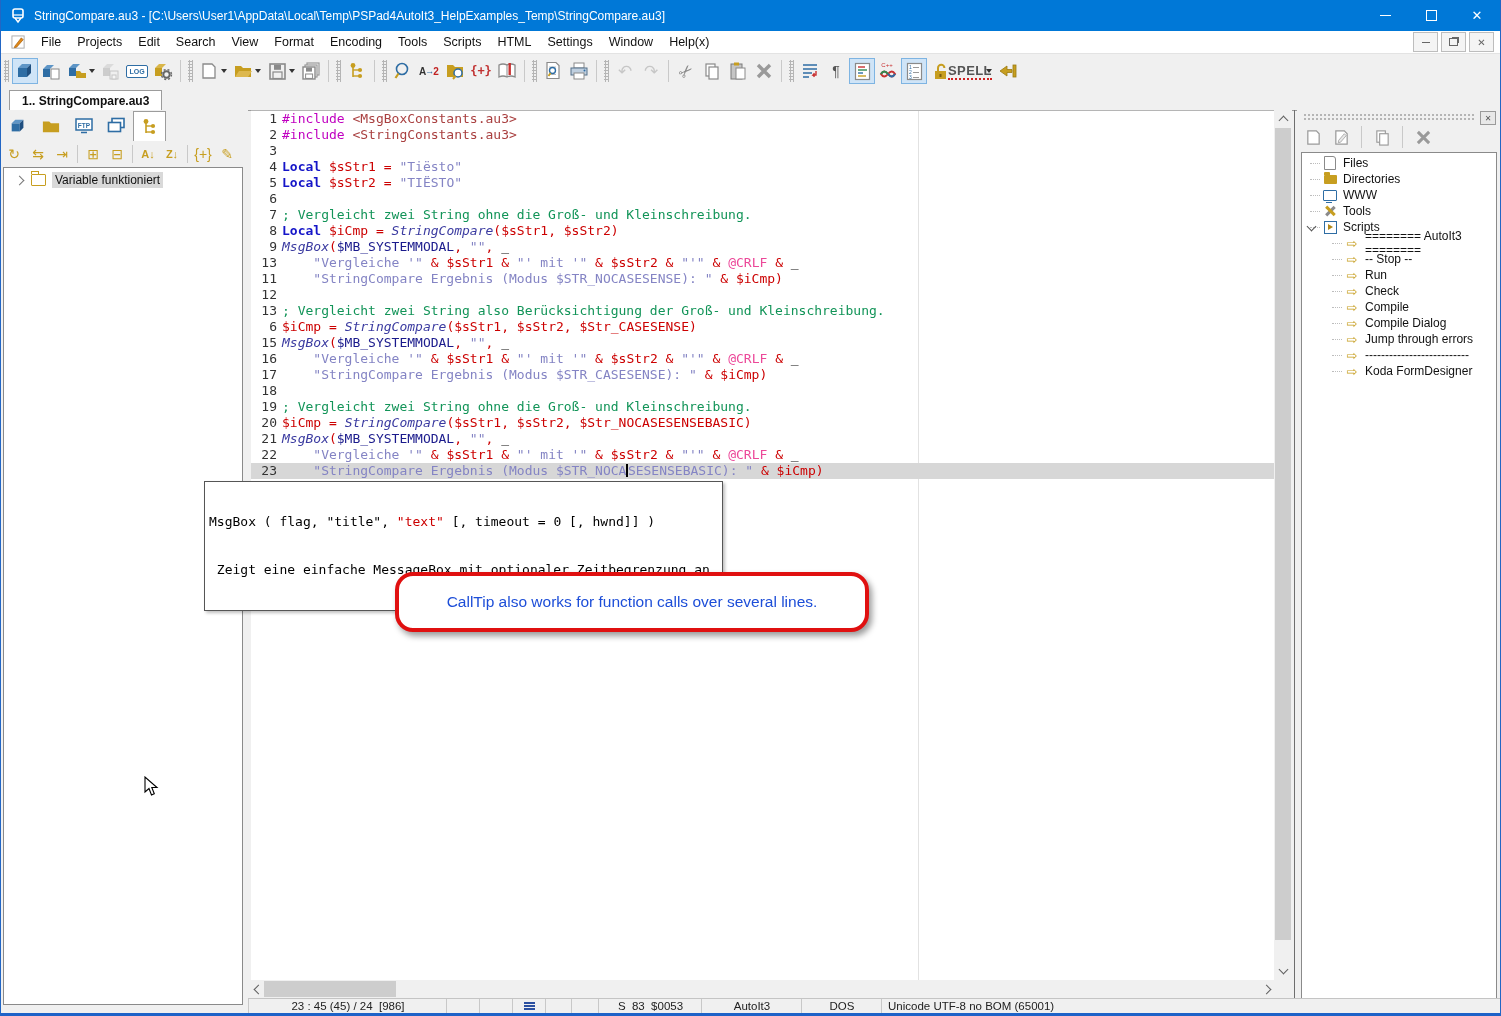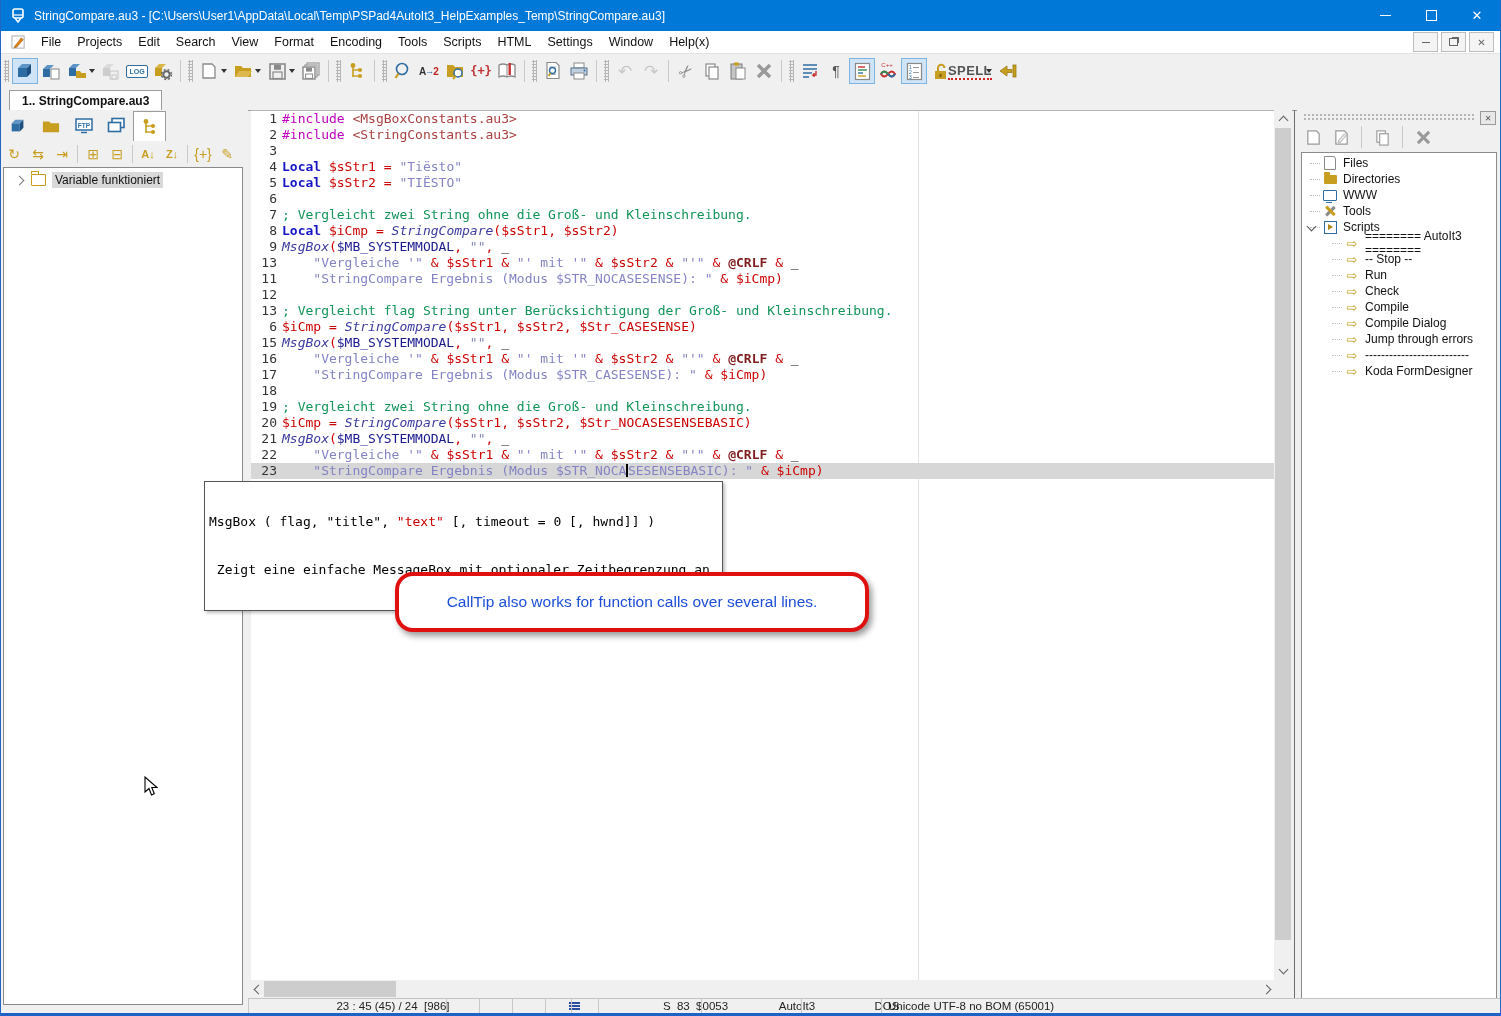--- a/index.html
+++ b/index.html
@@ -65,21 +65,21 @@
   #lp-label{background:#D9D9D9;padding:1px 3px;}
   
   #editor{position:absolute;left:250px;top:110px;width:1023px;height:870px;background:#FFF;overflow:hidden;border-top:1px solid #B5B5B5;}
   #margin-line{position:absolute;left:667px;top:0;width:1px;height:100%;background:#E2E2E2;}
   .code-row{display:flex;height:16px;font-family:"DejaVu Sans Mono",monospace;font-size:13px;line-height:16px;position:relative;}
   .code-row.active{background:#D7D7D7;}
   .gutter{width:26px;text-align:right;color:#333;flex:0 0 auto;}
   .code-text{white-space:pre;margin-left:5px;}
   .tk-pp{color:#C000C0;} .tk-inc{color:#A94040;} .tk-kw{color:#1515C8;font-weight:bold;}
   .tk-var{color:#CC0000;} .tk-op{color:#CC0000;} .tk-str{color:#8484C4;} .tk-cmt{color:#129458;}
-  .tk-fn{color:#3A3AA0;font-style:italic;} .tk-const{color:#1A1A8C;} .tk-mac{color:#7f1d1d;font-weight:bold;} .tk-pl{color:#000;}
+  .tk-fn{color:#3A3AA0;font-style:italic;} .tk-const{color:#1A1A8C;} .tk-mac{color:#ec4899;} .tk-pl{color:#000;}
   .caret{display:inline-block;width:1.5px;height:13px;background:#000;vertical-align:-2px;}
   
   #calltip{position:absolute;left:203px;top:481px;background:#FFF;border:1px solid #555;
            font-family:"DejaVu Sans Mono",monospace;font-size:13px;line-height:16px;padding:0 4px;color:#000;
            white-space:pre;box-shadow:2px 2px 3px rgba(0,0,0,.25);}
   .ct-hl{color:#CC0000;}
   
   #callout{position:absolute;left:394px;top:572px;width:466px;height:52px;background:#FFF;border:4px solid #E01010;
            border-radius:18px;box-shadow:3px 4px 6px rgba(0,0,0,.4);display:flex;flex-direction:column;
            align-items:center;justify-content:center;font-size:15.5px;}
@@ -116,21 +116,21 @@
   .folder-ico::before{content:"";position:absolute;left:0;top:-3px;width:6px;height:3px;background:#C79E20;border-radius:1px 1px 0 0;}
   .www-ico{width:12px;height:9px;border:1.5px solid #2E6DA4;border-radius:1px;position:relative;}
   .www-ico::after{content:"";position:absolute;left:2px;bottom:-3.5px;width:6px;height:1.5px;background:#2E6DA4;}
   .tools-ico{position:relative;width:14px;height:14px;}
   .tools-ico i{position:absolute;left:6px;top:1px;width:2.5px;height:12px;background:#8A8A8A;transform:rotate(45deg);}
   .tools-ico b{position:absolute;left:6px;top:1px;width:2.5px;height:12px;background:#C79E20;transform:rotate(-45deg);}
   .scripts-ico{width:11px;height:11px;border:1.5px solid #2E6DA4;background:#FFF;position:relative;}
   .scripts-ico::after{content:"";position:absolute;left:3px;top:2px;border-left:5px solid #B08818;border-top:3.5px solid transparent;border-bottom:3.5px solid transparent;}
   
   #statusbar{position:absolute;left:247px;top:998px;width:1254px;height:15px;background:#F0F0F0;border-top:1px solid #C4C4C4;font-size:11.5px;color:#222;}
-  .st-cell{position:absolute;top:0;height:14px;border-left:1px solid #C8C8C8;display:flex;align-items:center;justify-content:center;white-space:pre;padding-left:45px;}
+  .st-cell{position:absolute;top:0;height:14px;border-left:1px solid #C8C8C8;display:flex;align-items:center;justify-content:center;white-space:pre;}
   .st-left{justify-content:flex-start;padding-left:6px;}
   .lines-ico{display:flex;flex-direction:column;gap:1.5px;}
   .lines-ico i{width:11px;height:1.5px;background:#2B4FA0;}
   #bottom-border{position:absolute;left:0;top:1013px;width:100%;height:3px;background:#1E62C8;}
   svg{display:block;}
 </style>
 </head>
 <body>
 
 <div id="app">
@@ -529,21 +529,21 @@
         <div class="code-row">
           <span class="gutter">11</span>
           <span class="code-text"><span class="tk-pl">    </span><span class="tk-str">"StringCompare Ergebnis (Modus $STR_NOCASESENSE): "</span><span class="tk-op"> &amp; </span><span class="tk-var">$iCmp</span><span class="tk-op">)</span></span>
         </div>
         <div class="code-row">
           <span class="gutter">12</span>
           <span class="code-text"></span>
         </div>
         <div class="code-row">
           <span class="gutter">13</span>
-          <span class="code-text"><span class="tk-cmt">; Vergleicht flag String unter Berücksichtigung der Groß- und Kleinschreibung.</span></span>
+          <span class="code-text"><span class="tk-cmt">; Vergleicht zwei String also Berücksichtigung der Groß- und Kleinschreibung.</span></span>
         </div>
         <div class="code-row">
           <span class="gutter">6</span>
           <span class="code-text"><span class="tk-var">$iCmp</span><span class="tk-op"> = </span><span class="tk-fn">StringCompare</span><span class="tk-op">(</span><span class="tk-var">$sStr1</span><span class="tk-op">, </span><span class="tk-var">$sStr2</span><span class="tk-op">, </span><span class="tk-var">$Str_CASESENSE</span><span class="tk-op">)</span></span>
         </div>
         <div class="code-row">
           <span class="gutter">15</span>
           <span class="code-text"><span class="tk-fn">MsgBox</span><span class="tk-op">(</span><span class="tk-const">$MB_SYSTEMMODAL</span><span class="tk-op">, </span><span class="tk-str">""</span><span class="tk-op">, </span><span class="tk-pl">_</span></span>
         </div>
         <div class="code-row">

